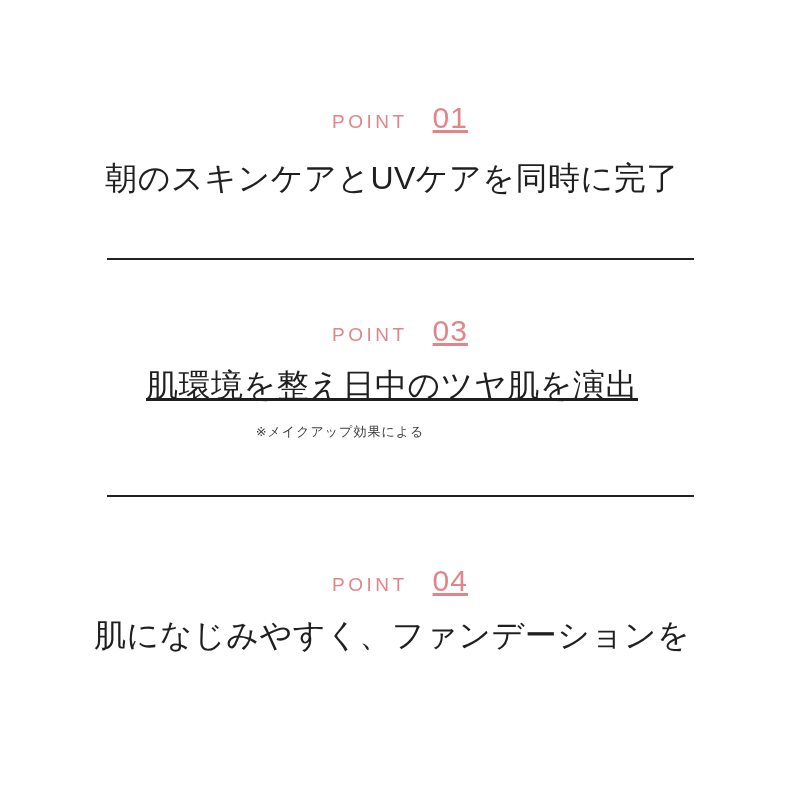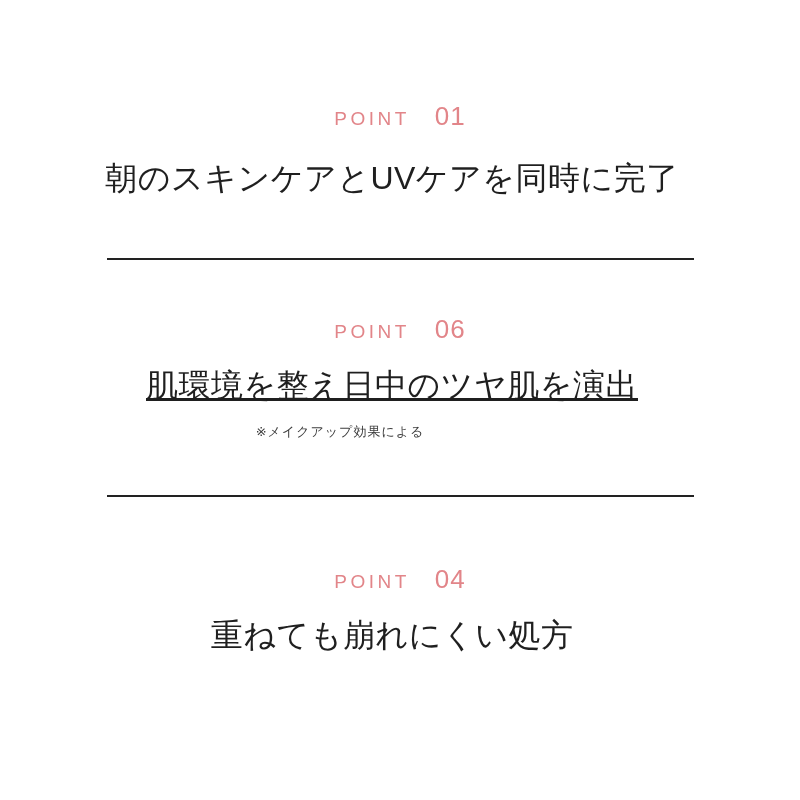--- a/index.html
+++ b/index.html
@@ -29,24 +29,25 @@
     align-items: baseline;
     gap: 25px;
     color: #e28589;
   }
   .point-heading .point-word {
     font-size: 19px;
     letter-spacing: 3.5px;
     font-weight: 400;
   }
   .point-heading .point-num {
-    font-size: 26px;
+    font-size: 30px;
     font-weight: 400;
     letter-spacing: 1px;
     line-height: 1;
+    text-decoration: underline;
   }
 
   
   .headline {
     position: absolute;
     left: 0;
     width: 784px;
     text-align: center;
     color: #1f1f1f;
     font-size: 32px;
@@ -99,29 +100,29 @@
     <span class="point-word">POINT</span>
     <span class="point-num">01</span>
   </div>
   <div class="headline" id="headline-1">
     <span class="line">朝のスキンケアとUVケアを同時に完了</span>
   </div>
   <div class="divider" id="divider-1"></div>
 
   <div class="point-heading" id="point-2">
     <span class="point-word">POINT</span>
-    <span class="point-num">06</span>
+    <span class="point-num">03</span>
   </div>
   <div class="headline" id="headline-2">
     <span class="line">肌環境を整え日中のツヤ肌を演出</span>
   </div>
   <div class="footnote" id="footnote-2">※メイクアップ効果による</div>
   <div class="divider" id="divider-2"></div>
 
   <div class="point-heading" id="point-3">
     <span class="point-word">POINT</span>
     <span class="point-num">04</span>
   </div>
   <div class="headline" id="headline-3">
-    <span class="line">重ねても崩れにくい処方</span>
+    <span class="line">肌になじみやすく、ファンデーションを</span>
   </div>
 
 </div>
 
 </body></html>

